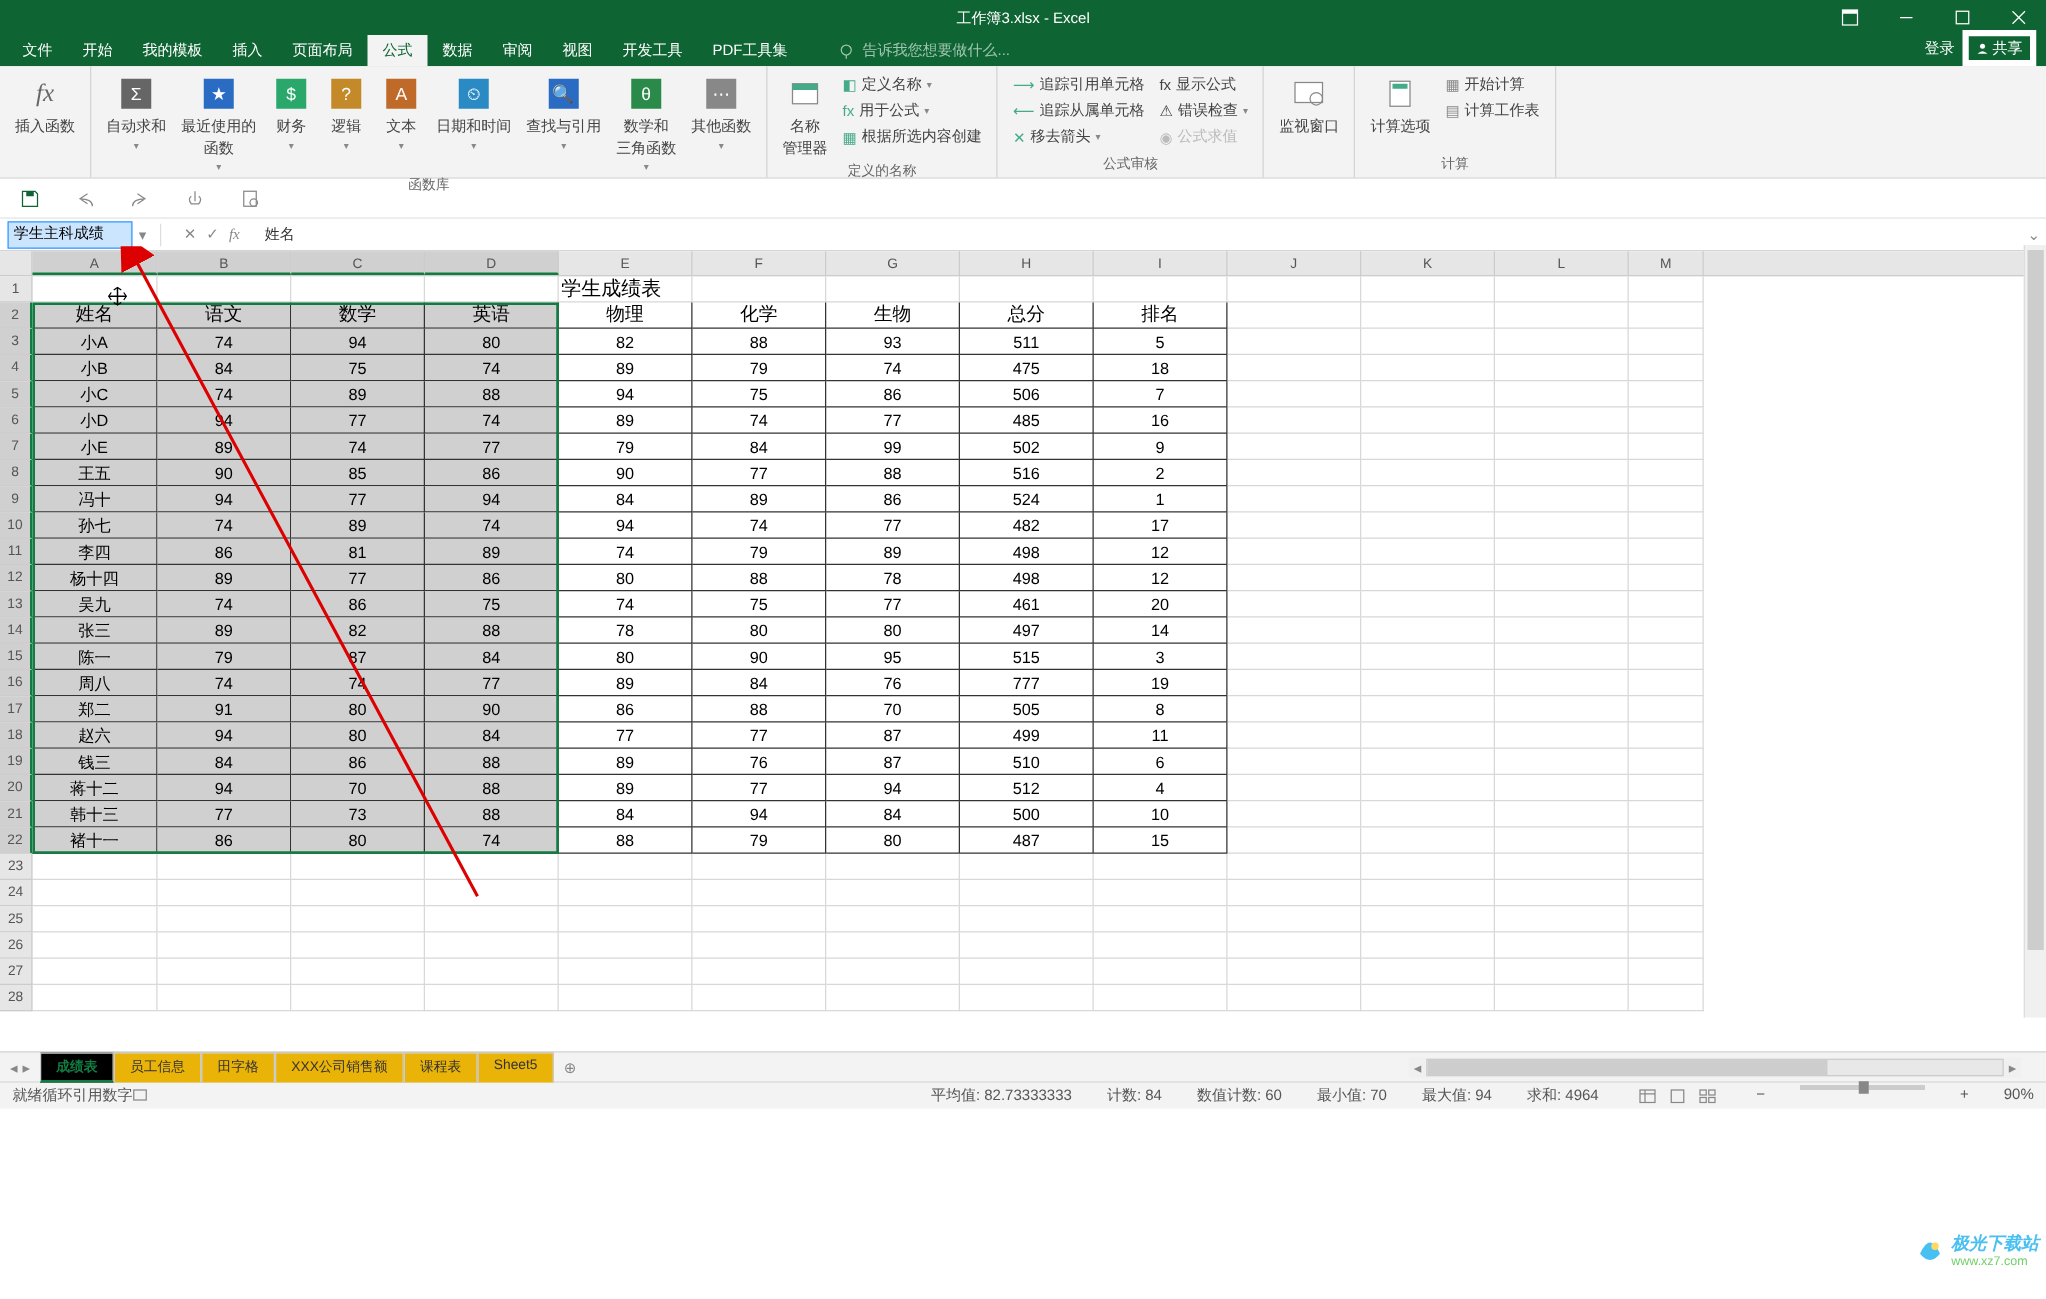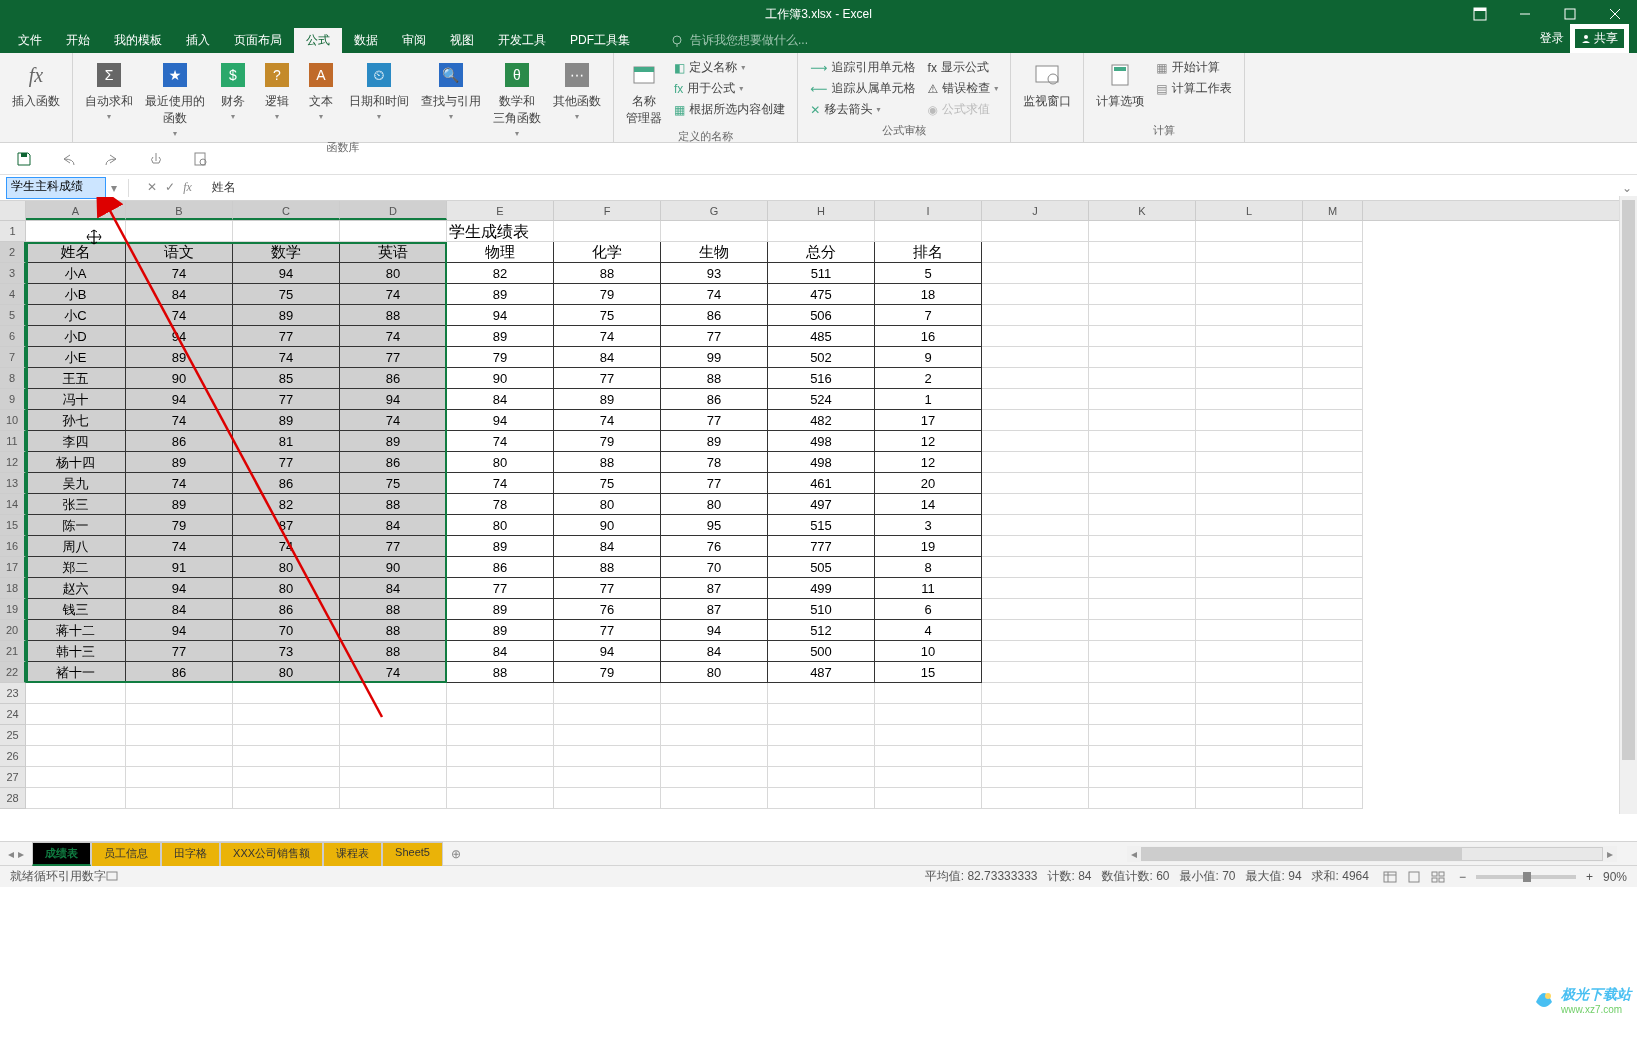--- a/index.html
+++ b/index.html
@@ -73,21 +73,21 @@
 .sheet-tab{padding:3px 12px;border:1px solid #ccc;border-bottom:none;background:#eab308;font-size:11px;color:#333;cursor:pointer}
 .sheet-tab.active{background:#000000;border-bottom:2px solid #107c41;color:#107c41;font-weight:bold}
 .sheet-add{padding:0 8px;color:#888}
 .hscroll{position:absolute;right:20px;width:490px;height:16px;background:#f0f0f0;display:flex;align-items:center}
 .hscroll-track{flex:1;height:14px;background:#e8e8e8;border:1px solid #ccc;position:relative}
 .hscroll-thumb{position:absolute;left:0;width:320px;height:12px;background:#cdcdcd}
 
 
 .statusbar{height:22px;background:#f3f3f3;border-top:1px solid #d4d4d4;display:flex;align-items:center;padding:0 10px;font-size:11px;color:#555}
 .status-left{display:flex;}
-.status-right{margin-left:auto;display:flex;align-items:center;gap:10px}
+.status-right{margin-left:auto;display:flex;align-items:flex-start;gap:28px}
 .zoom-slider{width:100px;height:4px;background:#ccc;position:relative}
 .zoom-thumb{position:absolute;left:47px;top:-3px;width:8px;height:10px;background:#888}
 .view-btns{display:flex;gap:2px}
 .view-btn{width:22px;height:18px;border:1px solid transparent;display:flex;align-items:center;justify-content:center}
 
 
 .watermark{position:absolute;right:6px;bottom:24px;opacity:.85;pointer-events:none}
 .watermark svg{display:block}
 .watermark .wl1{font-size:14px;color:#2ab5f0;font-style:italic;font-weight:bold}
 .watermark .wl2{font-size:10px;color:#58c64f}
@@ -938,21 +938,21 @@
     <span>−</span>
     <div class="zoom-slider">
         <div class="zoom-thumb"></div>
       </div>
     <span>+</span>
     <span>90%</span>
   </div>
 </div>
 
 <div class="watermark">
-  <div style="display:flex;align-items:flex-start;gap:3px">
+  <div style="display:flex;align-items:flex-end;gap:3px">
     <svg width="28" height="28">
         <path d="M6 16 Q14 -2 22 16 Q14 26 6 16" fill="#2ab5f0"></path>
         <circle cx="18" cy="10" r="3" fill="#ffd24a"></circle>
       </svg>
     <div>
         <div class="wl1">极光下载站</div>
         <div class="wl2">www.xz7.com</div>
       </div>
   </div>
 </div>

